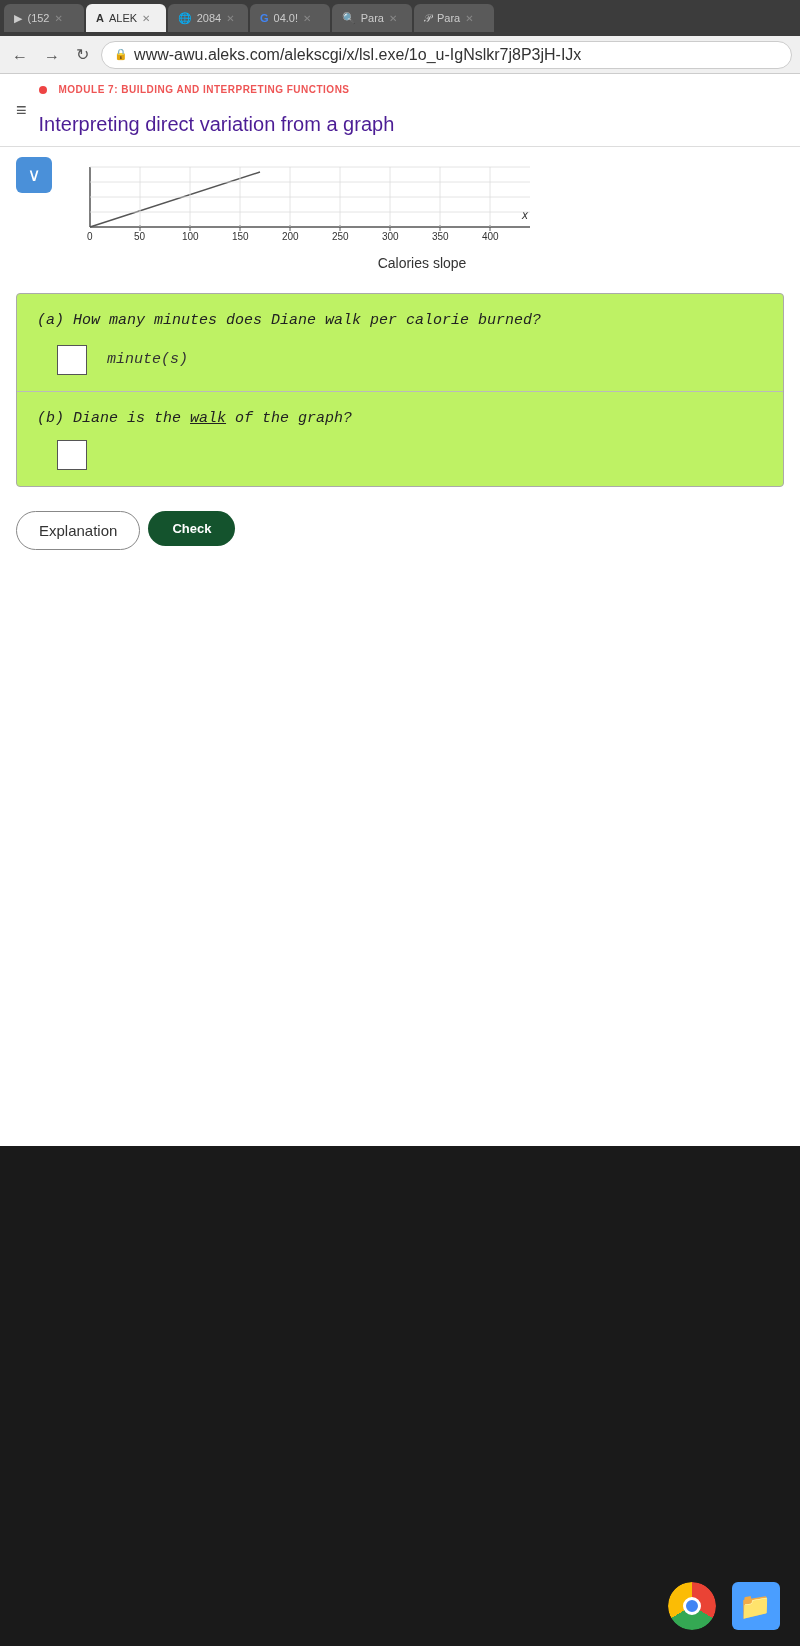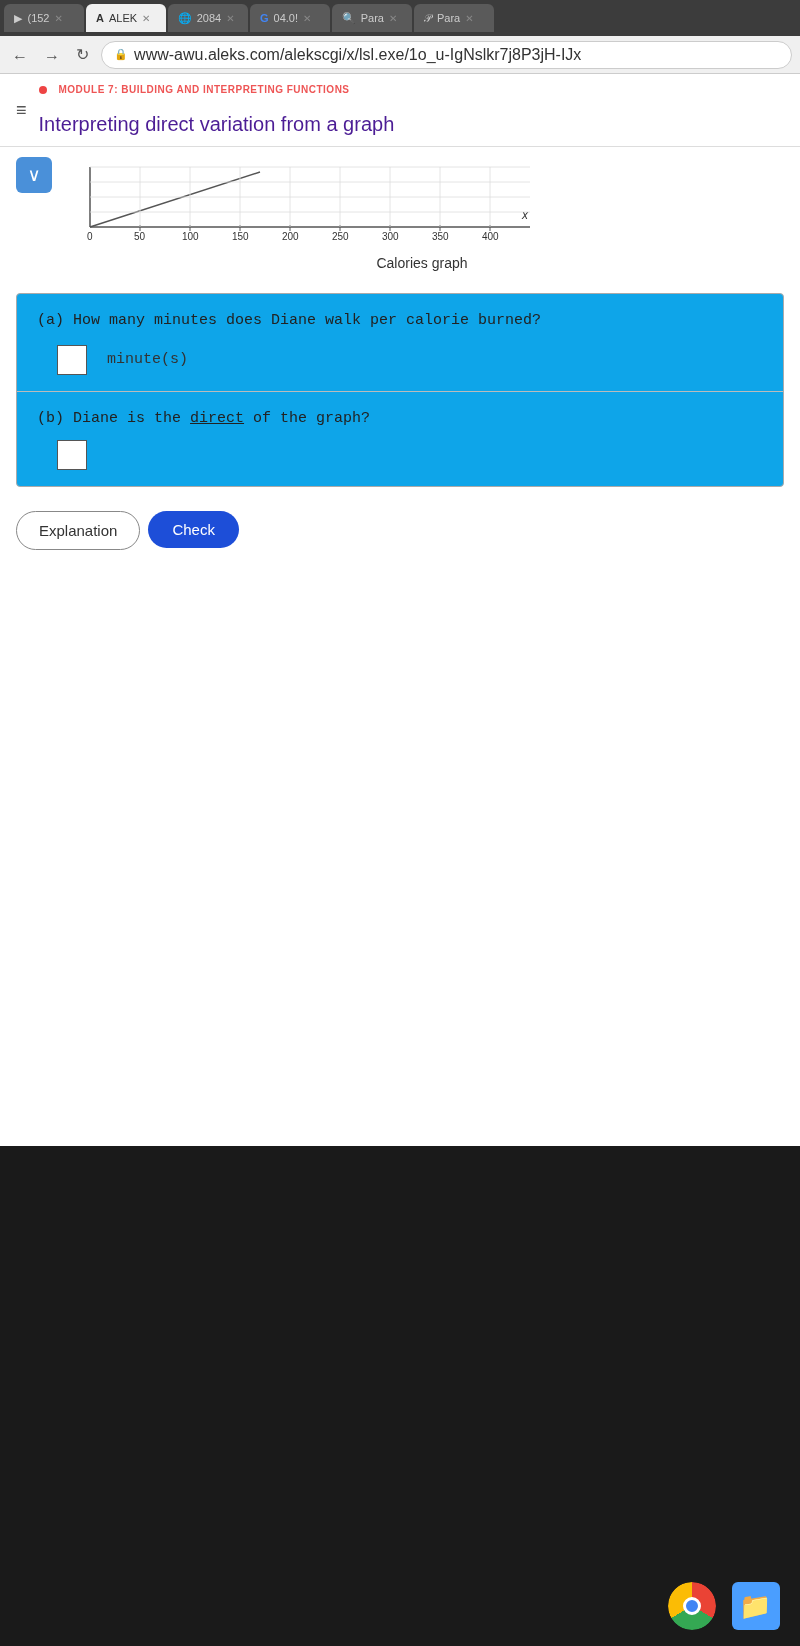--- a/index.html
+++ b/index.html
@@ -187,21 +187,22 @@
       color: #333;
       margin-top: 4px;
       font-weight: 500;
     }
 
     
     .questions-container {
       margin: 16px 16px 16px 16px;
       border: 1.5px solid #aaa;
       border-radius: 4px;
-      background: #0ea5e9;
+      background: #bef264;
+      font-style: italic;
     }
 
     .question-block {
       padding: 16px 20px;
       border-bottom: 1px solid #bbb;
     }
 
     .question-block:last-child {
       border-bottom: none;
     }
@@ -261,28 +262,28 @@
       border: 1.5px solid #888;
       border-radius: 20px;
       padding: 10px 22px;
       font-size: 15px;
       color: #333;
       cursor: pointer;
       font-family: Arial, sans-serif;
     }
 
     .check-btn {
-      background: #1d4ed8;
+      background: #14532d;
       border: none;
       border-radius: 20px;
       padding: 10px 24px;
-      font-size: 15px;
+      font-size: 13px;
       color: white;
       cursor: pointer;
-      font-weight: normal;
+      font-weight: bold;
       font-family: Arial, sans-serif;
     }
 
     
     .bottom-dark {
       position: absolute;
       bottom: 0;
       left: 0;
       right: 0;
       height: 500px;
@@ -434,37 +435,37 @@
           <line x1="280" y1="10" x2="280" y2="70" stroke="#ddd" stroke-width="0.8"></line>
           <line x1="330" y1="10" x2="330" y2="70" stroke="#ddd" stroke-width="0.8"></line>
           <line x1="380" y1="10" x2="380" y2="70" stroke="#ddd" stroke-width="0.8"></line>
           <line x1="430" y1="10" x2="430" y2="70" stroke="#ddd" stroke-width="0.8"></line>
 
           <line x1="30" y1="55" x2="470" y2="55" stroke="#ddd" stroke-width="0.8"></line>
           <line x1="30" y1="40" x2="470" y2="40" stroke="#ddd" stroke-width="0.8"></line>
           <line x1="30" y1="25" x2="470" y2="25" stroke="#ddd" stroke-width="0.8"></line>
           <line x1="30" y1="10" x2="470" y2="10" stroke="#ddd" stroke-width="0.8"></line>
         </svg>
-        <div class="calories-label">Calories graph</div>
+        <div class="calories-label">Calories slope</div>
       </div>
     </div>
 
     <div class="questions-container">
 
       <div class="question-block">
         <div class="question-text">(a) How many minutes does Diane walk per calorie burned?</div>
         <div class="answer-row">
           <div class="answer-input"></div>
           <span class="unit-label">minute(s)</span>
         </div>
       </div>
 
       <div class="question-block">
         <div class="question-text">
-          <span>(b) Diane is the </span><span class="slope-link">direct</span><span> of the graph?</span>
+          <span>(b) Diane is the </span><span class="slope-link">walk</span><span> of the graph?</span>
         </div>
         <div class="answer-input-b"></div>
       </div>
     </div>
 
     <div class="action-buttons">
       <button class="explanation-btn">Explanation</button>
       <button class="check-btn">Check</button>
     </div>
 

